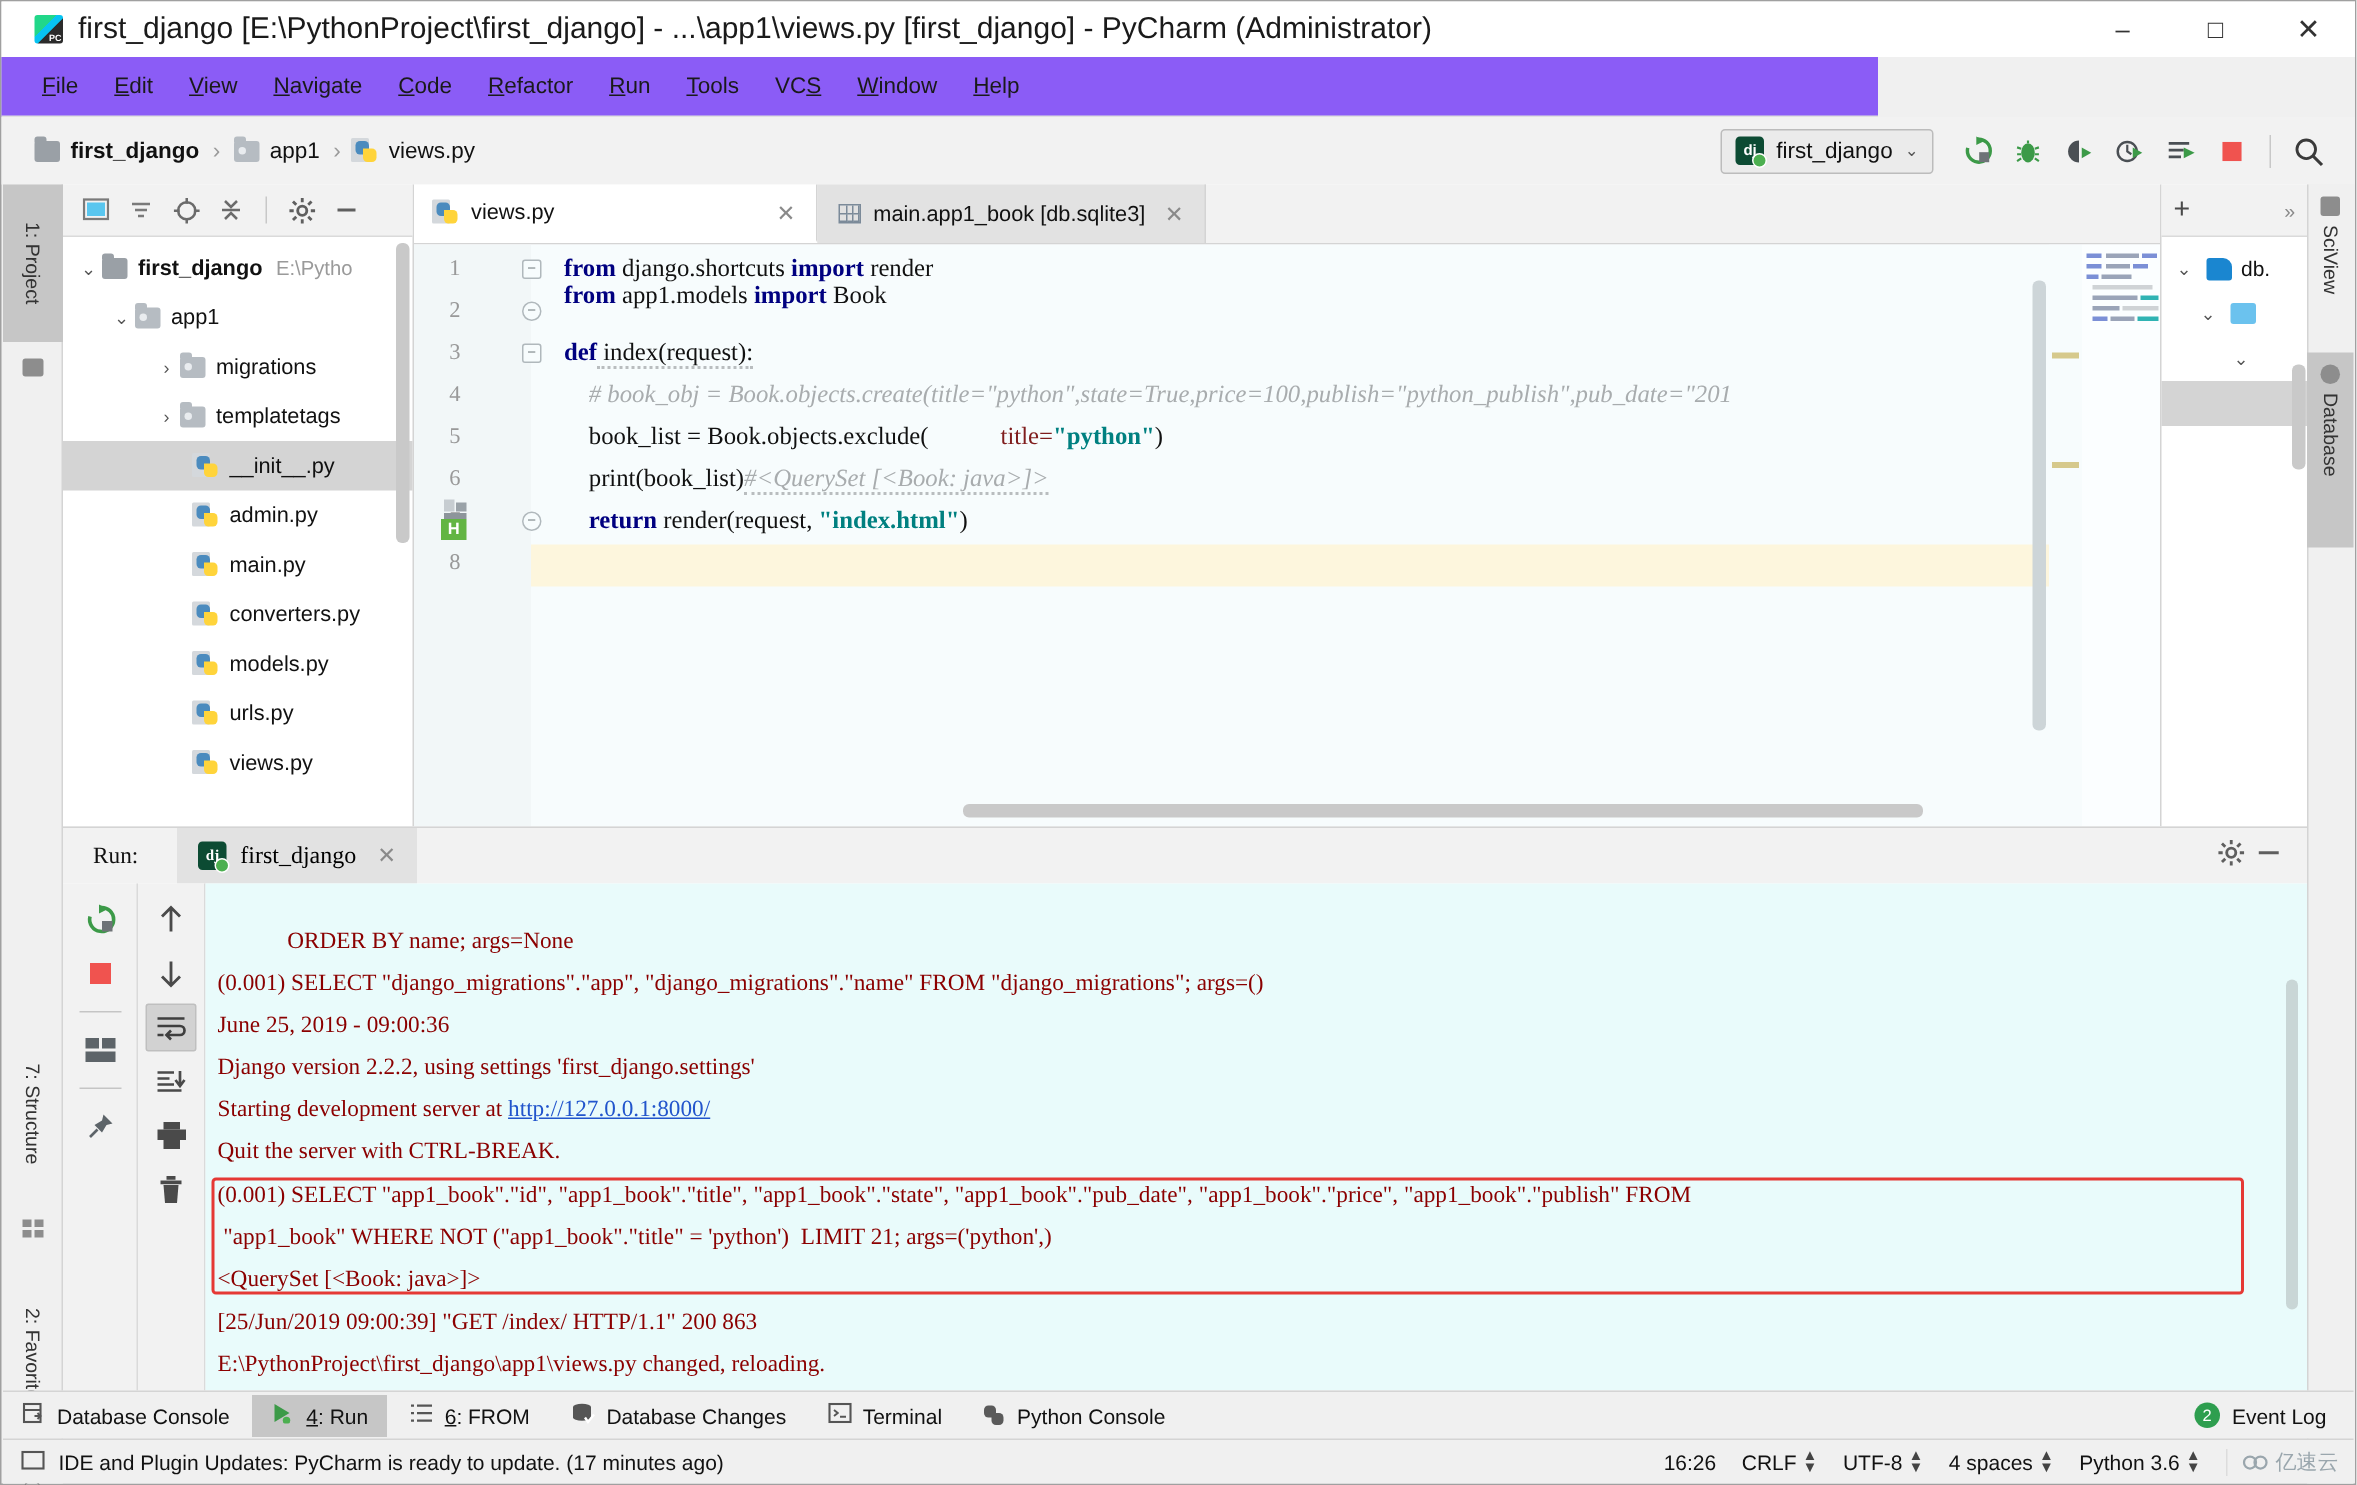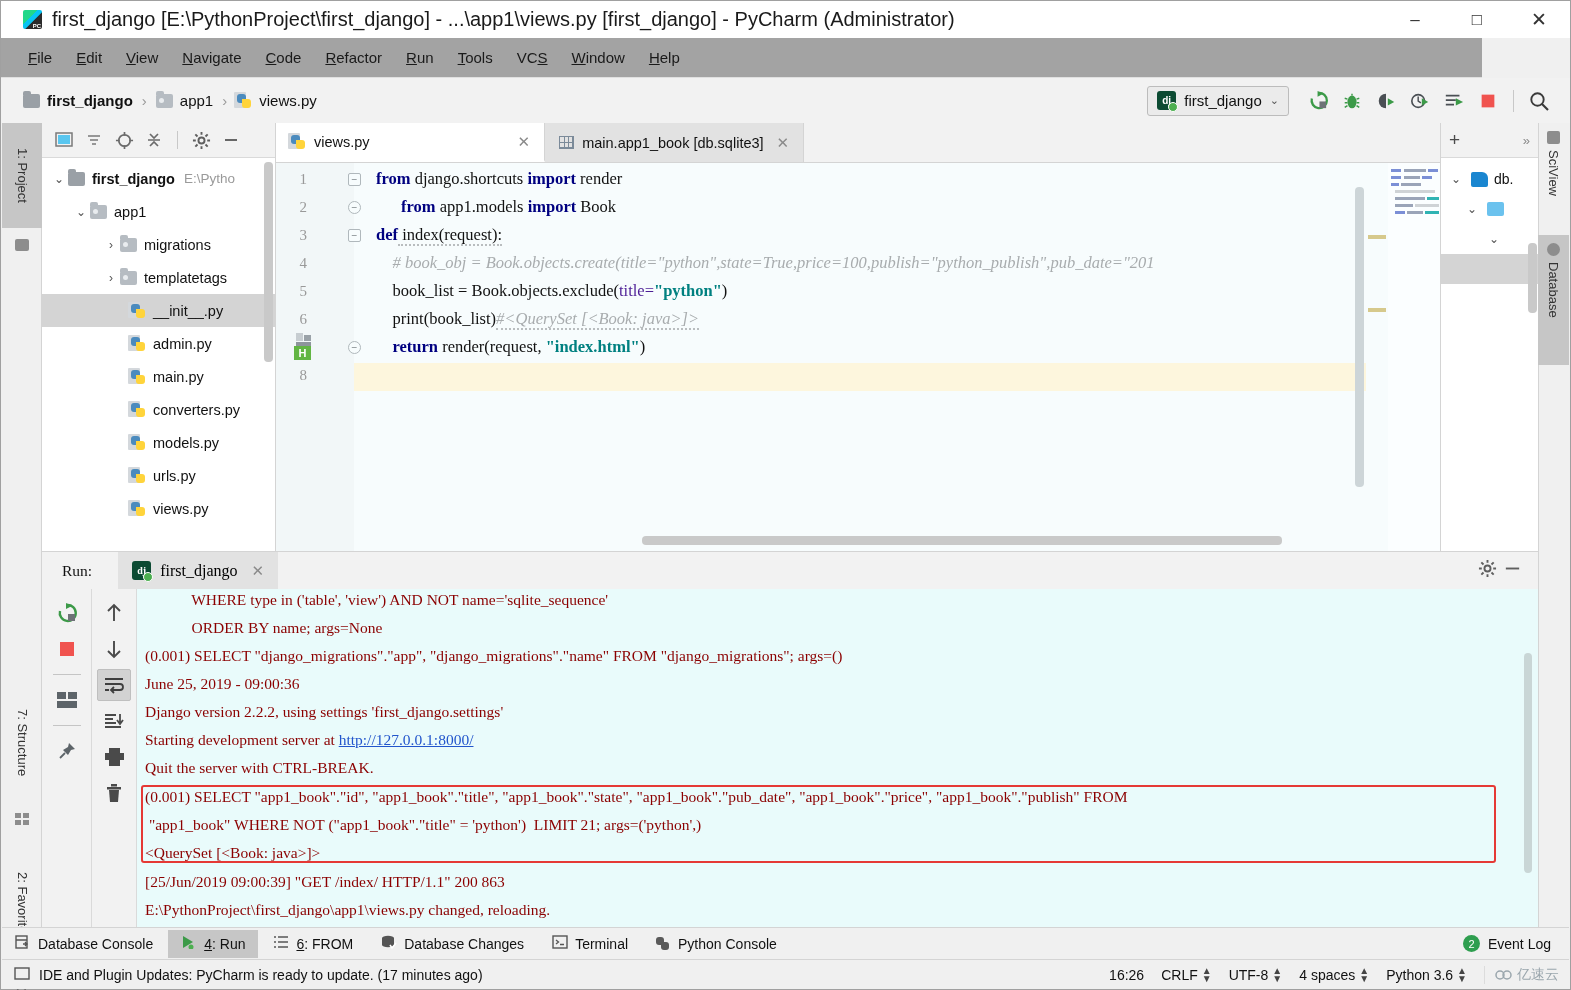--- a/index.html
+++ b/index.html
@@ -39,22 +39,22 @@
     margin-left: auto; display: flex; height: 37px;
   }
   .win-btn {
     width: 62px; height: 37px; display: flex; align-items: center; justify-content: center;
     font-size: 17px; color: #333;
   }
   .win-btn.close { font-size: 19px; }
 
   
   .menubar {
-    position: absolute; left: 0; top: 37px; width: 1481px; height: 40px;
-    background: #a3a3a3;
+    position: absolute; left: 0; top: 37px; width: 1251px; height: 40px;
+    background: #8b5cf6;
     display: flex; align-items: center; padding-left: 15px;
     border-bottom: 1px solid #e0e0e0;
   }
   .menu-item {
     font-size: 15px; color: #1a1a1a; padding: 3px 12px; white-space: nowrap;
   }
   .menu-item u { text-decoration: underline; }
 
   
   .navbar {
@@ -167,21 +167,21 @@
     position:absolute;left:72px;width:13px;height:13px;border:1px solid #b0b8bc;background:#f7fcfd;
     border-radius:2px;color:#7a8386;font-size:10px;line-height:11px;text-align:center;
   }
   .fold.round{border-radius:50%;}
   .code-lines{position:absolute;left:86px;top:0;right:0;bottom:0;font-family:"Liberation Serif", serif;font-size:16.5px;}
   .cl{position:absolute;white-space:pre;left:14px;}
   .hl-line{position:absolute;left:0;right:0;height:28px;background:#fdf6dd;}
   .k{color:#000080;font-weight:bold;}
   .s{color:#008080;font-weight:bold;}
   .c{color:#a8acae;font-style:italic;}
-  .pkw{color:#4c1d95;}
+  .pkw{color:#7f1d1d;margin-left:48px;}
   .plain{color:#111;}
   .squig{ border-bottom:2px dotted #b9bdbf; }
 
   .bm-ico{position:absolute;left:18px;width:20px;height:20px;}
   .bm-ico .sq1{position:absolute;left:2px;top:0;width:7px;height:8px;background:#c7cdd1;}
   .bm-ico .sq2{position:absolute;left:10px;top:2px;width:7px;height:6px;background:#9aa2a8;}
   .bm-ico .sq3{position:absolute;left:2px;top:9px;width:15px;height:4px;background:#8d959b;}
   .bm-h{position:absolute;left:18px;width:17px;height:14px;background:#62b543;color:#fff;font-size:11px;
         font-weight:bold;text-align:center;line-height:14px;font-family:"Liberation Sans",sans-serif;}
 
@@ -564,21 +564,21 @@
         <span class="bm-h" style="top:183px;">H</span>
 
         <span class="fold" style="top:10px;">−</span>
         <span class="fold round" style="top:38px;">−</span>
         <span class="fold" style="top:66px;">−</span>
         <span class="fold round" style="top:178px;">−</span>
       </div>
 
       <div class="code-lines">
         <div class="cl" style="top:6px;"><span class="k">from</span><span class="plain"> django.shortcuts </span><span class="k">import</span><span class="plain"> render</span></div>
-        <div class="cl" style="top:34px;margin-left:25px;"><span class="k">from</span><span class="plain"> app1.models </span><span class="k">import</span><span class="plain"> Book</span></div>
+        <div class="cl" style="top:24px;"><span class="k">from</span><span class="plain"> app1.models </span><span class="k">import</span><span class="plain"> Book</span></div>
         <div class="cl" style="top:62px;"><span class="k">def</span><span class="plain squig"> index(request):</span></div>
         <div class="cl" style="top:90px;"><span class="c">    # book_obj = Book.objects.create(title="python",state=True,price=100,publish="python_publish",pub_date="201</span></div>
         <div class="cl" style="top:118px;"><span class="plain">    book_list = Book.objects.exclude(</span><span class="pkw">title=</span><span class="s">"python"</span><span class="plain">)</span></div>
         <div class="cl" style="top:146px;"><span class="plain">    print(book_list)</span><span class="c squig">#&lt;QuerySet [&lt;Book: java&gt;]&gt;</span></div>
         <div class="cl" style="top:174px;"><span class="k">    return</span><span class="plain"> render(request, </span><span class="s">"index.html"</span><span class="plain">)</span></div>
         <div class="cl" style="top:202px;"><span class="plain"></span></div>
       </div>
 
       <div class="v-scroll"></div>
 
@@ -732,21 +732,20 @@
       <div class="rb-ico">
         <svg width="18" height="20" viewBox="0 0 18 20">
             <rect x="6" y="1" width="6" height="2.5" fill="#4a4a4a"></rect>
             <rect x="2" y="4" width="14" height="2.5" fill="#4a4a4a"></rect>
             <path d="M4 7 H14 L13 19 H5 Z" fill="#4a4a4a"></path>
           </svg>
       </div>
     </div>
 
     <div class="console">
-      <div class="cline" style="top:2px;">            WHERE type in ('table', 'view') AND NOT name='sqlite_sequence'</div>
       <div class="cline" style="top:30px;">            ORDER BY name; args=None</div>
       <div class="cline" style="top:58px;">(0.001) SELECT "django_migrations"."app", "django_migrations"."name" FROM "django_migrations"; args=()</div>
       <div class="cline" style="top:86px;">June 25, 2019 - 09:00:36</div>
       <div class="cline" style="top:114px;">Django version 2.2.2, using settings 'first_django.settings'</div>
       <div class="cline" style="top:142px;"><span>Starting development server at </span><span class="link">http://127.0.0.1:8000/</span></div>
       <div class="cline" style="top:170px;">Quit the server with CTRL-BREAK.</div>
 
       <div class="redbox" style="left:4px;top:196px;right:42px;height:78px;"></div>
       <div class="cline" style="top:199px;">(0.001) SELECT "app1_book"."id", "app1_book"."title", "app1_book"."state", "app1_book"."pub_date", "app1_book"."price", "app1_book"."publish" FROM</div>
       <div class="cline" style="top:227px;"> "app1_book" WHERE NOT ("app1_book"."title" = 'python')  LIMIT 21; args=('python',)</div>

